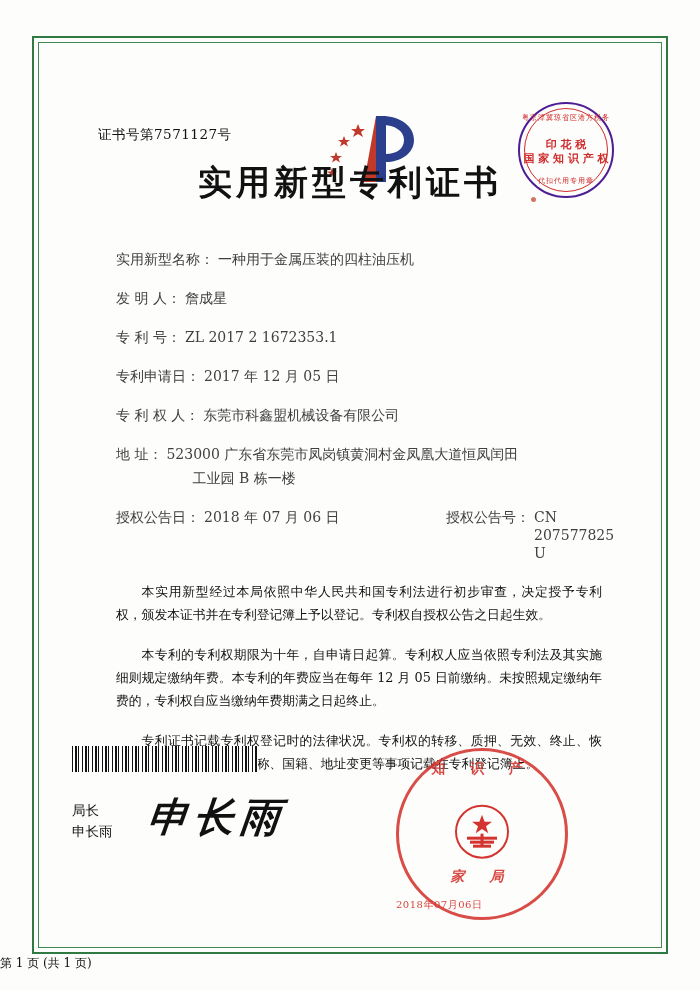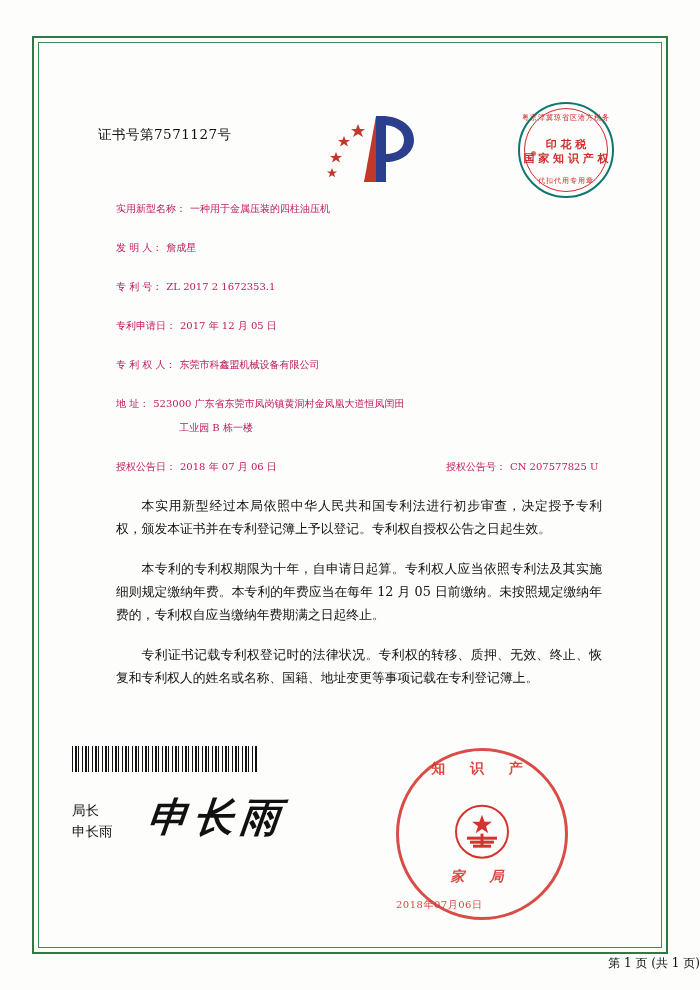--- a/index.html
+++ b/index.html
@@ -72,21 +72,21 @@
   }
   .logo svg { display:block; }
   
   .stamp-top {
     position: absolute;
     right: 14px;
     top: 42px;
     width: 96px;
     height: 96px;
     border-radius: 50%;
-    border: 2px solid #0f766e;
+    border: 2px solid #4c1d95;
     color: #cf2b2b;
     box-sizing: border-box;
   }
   .stamp-top .ring {
     position: absolute;
     left: 4px; top: 4px; right: 4px; bottom: 4px;
     border: 1px solid #cf2b2b;
     border-radius: 50%;
   }
   .stamp-top .arc-top {
@@ -136,23 +136,23 @@
     width: 5px;
     height: 5px;
     background: #c0392b;
     border-radius: 50%;
     opacity: .7;
   }
   
   .fields {
     margin-top: 44px;
     padding-left: 44px;
-    font-size: 10px;
+    font-size: 14px;
     line-height: 18px;
-    color: #be185d;
+    color: #404040;
     font-family: "DejaVu Serif", "Liberation Serif", serif;
   }
   .field-row {
     display: flex;
     align-items: flex-start;
     margin-bottom: 21px;
   }
   .field-label {
     white-space: pre;
     flex: 0 0 auto;
@@ -275,21 +275,21 @@
     font-family: "DejaVu Serif", "Liberation Serif", serif;
     opacity: .92;
     margin-top: 45px;
   }
   
   .footer {
     position: absolute;
     left: 0;
     bottom: 18px;
     width: 100%;
-    text-align: right;
+    text-align: left;
     font-size: 12px;
     color: #111;
     font-family: "DejaVu Serif", "Liberation Serif", serif;
   }
 </style>
 </head>
 <body>
 
 <div class="page">
 
@@ -325,20 +325,21 @@
         <div class="arc-top">粤京津冀琼省区港方税务</div>
         <div class="mid">
           <div>印 花 税</div>
           <div>国 家 知 识 产 权</div>
         </div>
         <div class="arc-bottom">代扣代用专用章</div>
       </div>
     </div>
 
     <div class="main-title">
+      <span>实用新型专利证书</span>
       <span class="title-dot"></span>
     </div>
 
     <div class="fields">
 
       <div class="field-row">
         <span class="field-label">实用新型名称：</span>
         <span class="field-value">一种用于金属压装的四柱油压机</span>
       </div>
 

